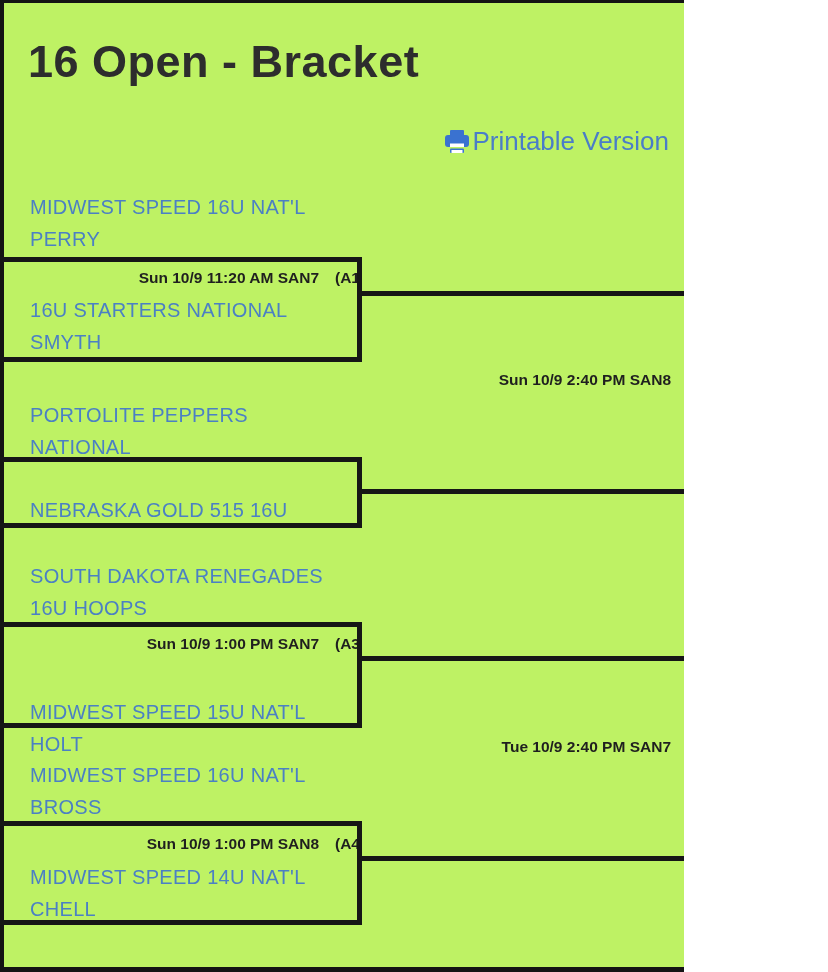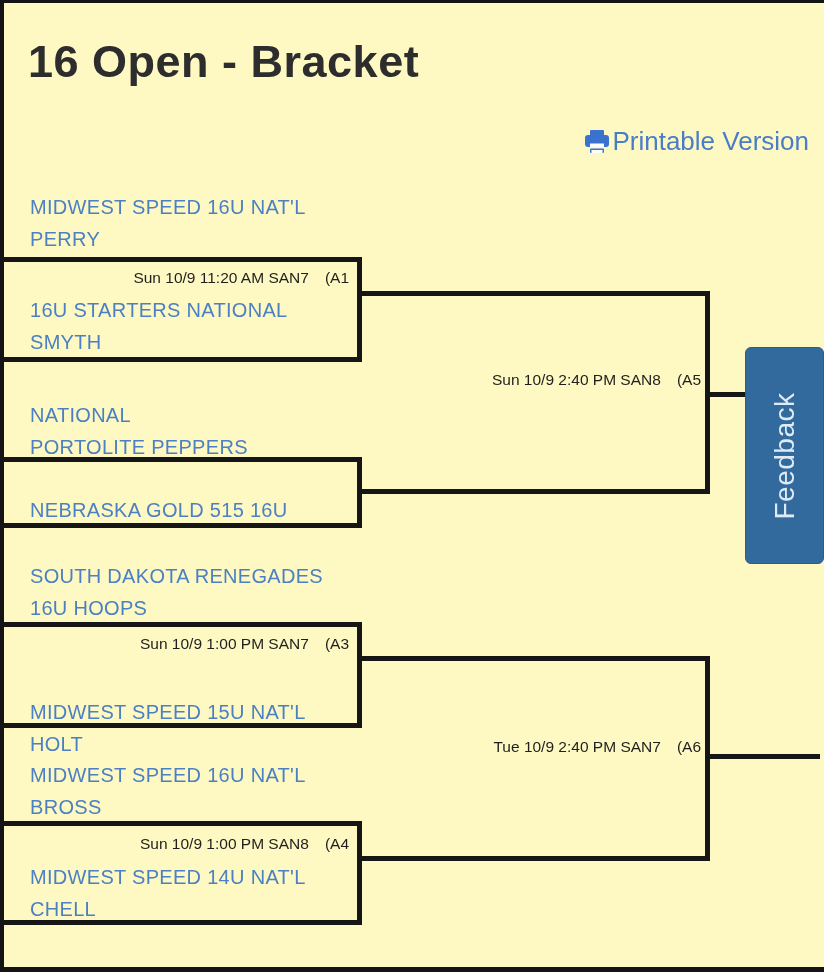--- a/index.html
+++ b/index.html
@@ -1,23 +1,23 @@
 <!DOCTYPE html>
 <html><head>
 <meta charset="utf-8">
 <style>
   * { margin:0; padding:0; box-sizing:border-box; }
   html,body { background:#ffffff; }
   body { font-family:"Liberation Sans", sans-serif; }
 
   .page {
     position:relative;
-    width:824px;
+    width:684px;
     height:972px;
-    background:#fef9c3;
+    background:#bef264;
     overflow:hidden;
   }
 
   
   .b-top    { position:absolute; left:0; top:0; width:828px; height:3px;  background:#141414; }
   .b-left   { position:absolute; left:0; top:0; width:4px;  height:972px; background:#141414; }
   .b-right  { position:absolute; left:825px; top:0; width:3px; height:972px; background:#141414; }
   .b-bottom { position:absolute; left:0; top:967px; width:828px; height:5px; background:#141414; }
 
   .title {
@@ -55,24 +55,24 @@
     text-decoration:none;
     letter-spacing:0.3px;
     white-space:nowrap;
     cursor:pointer;
   }
   .team span { display:block;margin-left:22px; }
 
   
   .mlabel {
     position:absolute;
-    left:4px;
+    left:15px;
     text-align:right;
     font-size:15.5px;
-    font-weight:400;
+    font-weight:700;
     color:#1f1f1f;
     white-space:nowrap;
   }
   .mlabel .code { display:inline-block; margin-left:16px; }
 
   
   .feedback {
     position:absolute;
     left:745px; top:347px;
     width:79px; height:217px;
@@ -125,22 +125,22 @@
   </div>
   <a class="team" style="top:294px">
     <span>16U STARTERS NATIONAL</span>
     <span>SMYTH</span>
   </a>
   <div class="line" style="left:0; top:357px; width:362px; height:5px"></div>
   <div class="line" style="left:357px; top:257px; width:5px; height:105px"></div>
   <div class="line" style="left:357px; top:291px; width:353px; height:5px"></div>
 
   <a class="team" style="top:399px">
+    <span>PORTOLITE PEPPERS</span>
     <span>NATIONAL</span>
-    <span>PORTOLITE PEPPERS</span>
   </a>
   <div class="line" style="left:0; top:457px; width:362px; height:5px"></div>
   <a class="team" style="top:494px">
     <span>NEBRASKA GOLD 515 16U</span>
     <span></span>
   </a>
   <div class="line" style="left:0; top:523px; width:362px; height:5px"></div>
   <div class="line" style="left:357px; top:457px; width:5px; height:71px"></div>
   <div class="line" style="left:357px; top:489px; width:353px; height:5px"></div>
 

